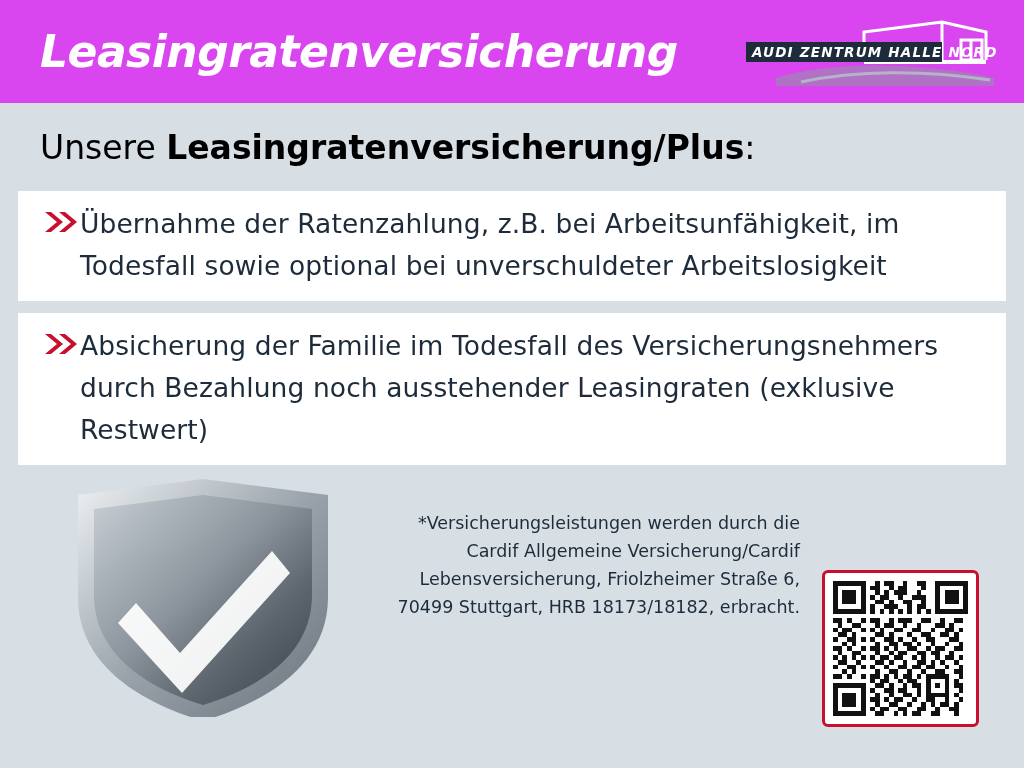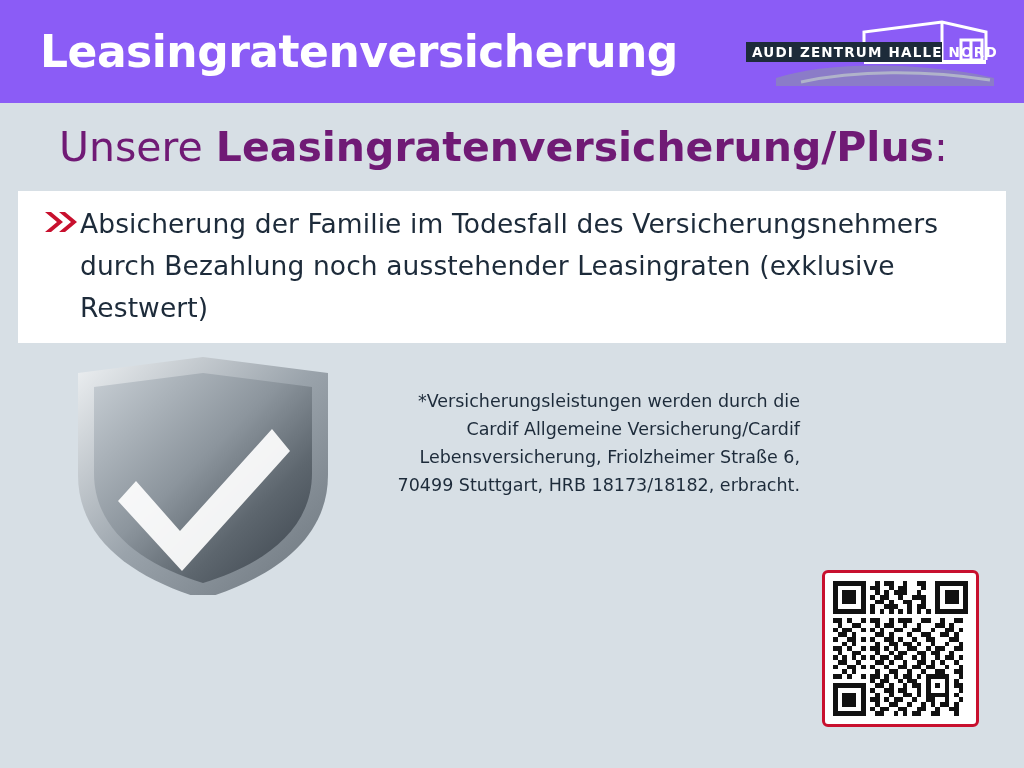--- a/index.html
+++ b/index.html
@@ -19,26 +19,27 @@
     width: 1024px;
     height: 768px;
     background: #d7dfe5;
     overflow: hidden;
   }
 
   
   .header {
     position: relative;
     height: 103px;
-    background: #8b5cf6;
+    background: #d946ef;
     display: flex;
     align-items: center;
     justify-content: space-between;
     padding: 0 28px 0 40px;
     box-sizing: border-box;
+    font-style: italic;
   }
   .header-title {
     color: #ffffff;
     font-size: 44px;
     font-weight: bold;
     letter-spacing: -0.5px;
     line-height: 1;
     white-space: nowrap;
   }
   .logo {
@@ -51,24 +52,23 @@
 
   
   .subtitle-band {
     height: 88px;
     display: flex;
     align-items: center;
     padding-left: 40px;
     box-sizing: border-box;
   }
   .subtitle {
-    font-size: 41px;
-    color: #701a75;
+    font-size: 33px;
+    color: #000000;
     white-space: nowrap;
-    margin-left: 19px;
   }
   .subtitle .light { font-weight: normal; }
   .subtitle .bold { font-weight: bold; }
 
   
   .bullets {
     padding: 0 18px;
   }
   .bullet-row {
     background: #ffffff;
@@ -160,20 +160,29 @@
   </div>
 
   <div class="subtitle-band">
     <div class="subtitle">
       <span class="light">Unsere </span><span class="bold">Leasingratenversicherung/Plus</span><span class="light">:</span>
     </div>
   </div>
 
   <div class="bullets">
 
+    <div class="bullet-row">
+      <div class="chev">
+        <svg width="34" height="22" viewBox="0 0 34 22" xmlns="http://www.w3.org/2000/svg">
+          <path d="M1 1 L13 11 L1 21 L7 21 L19 11 L7 1 Z" fill="#c8102e"></path>
+          <path d="M15 1 L27 11 L15 21 L21 21 L33 11 L21 1 Z" fill="#c8102e"></path>
+        </svg>
+      </div>
+      <div class="bullet-text">Übernahme der Ratenzahlung, z.B. bei Arbeits­unfähigkeit, im Todesfall sowie optional bei unverschuldeter Arbeitslosigkeit</div>
+    </div>
 
     <div class="bullet-row">
       <div class="chev">
         <svg width="34" height="22" viewBox="0 0 34 22" xmlns="http://www.w3.org/2000/svg">
           <path d="M1 1 L13 11 L1 21 L7 21 L19 11 L7 1 Z" fill="#c8102e"></path>
           <path d="M15 1 L27 11 L15 21 L21 21 L33 11 L21 1 Z" fill="#c8102e"></path>
         </svg>
       </div>
       <div class="bullet-text">Absicherung der Familie im Todesfall des Versicherungsnehmers durch Bezahlung noch ausstehender Leasingraten (exklusive Restwert)</div>
     </div>

